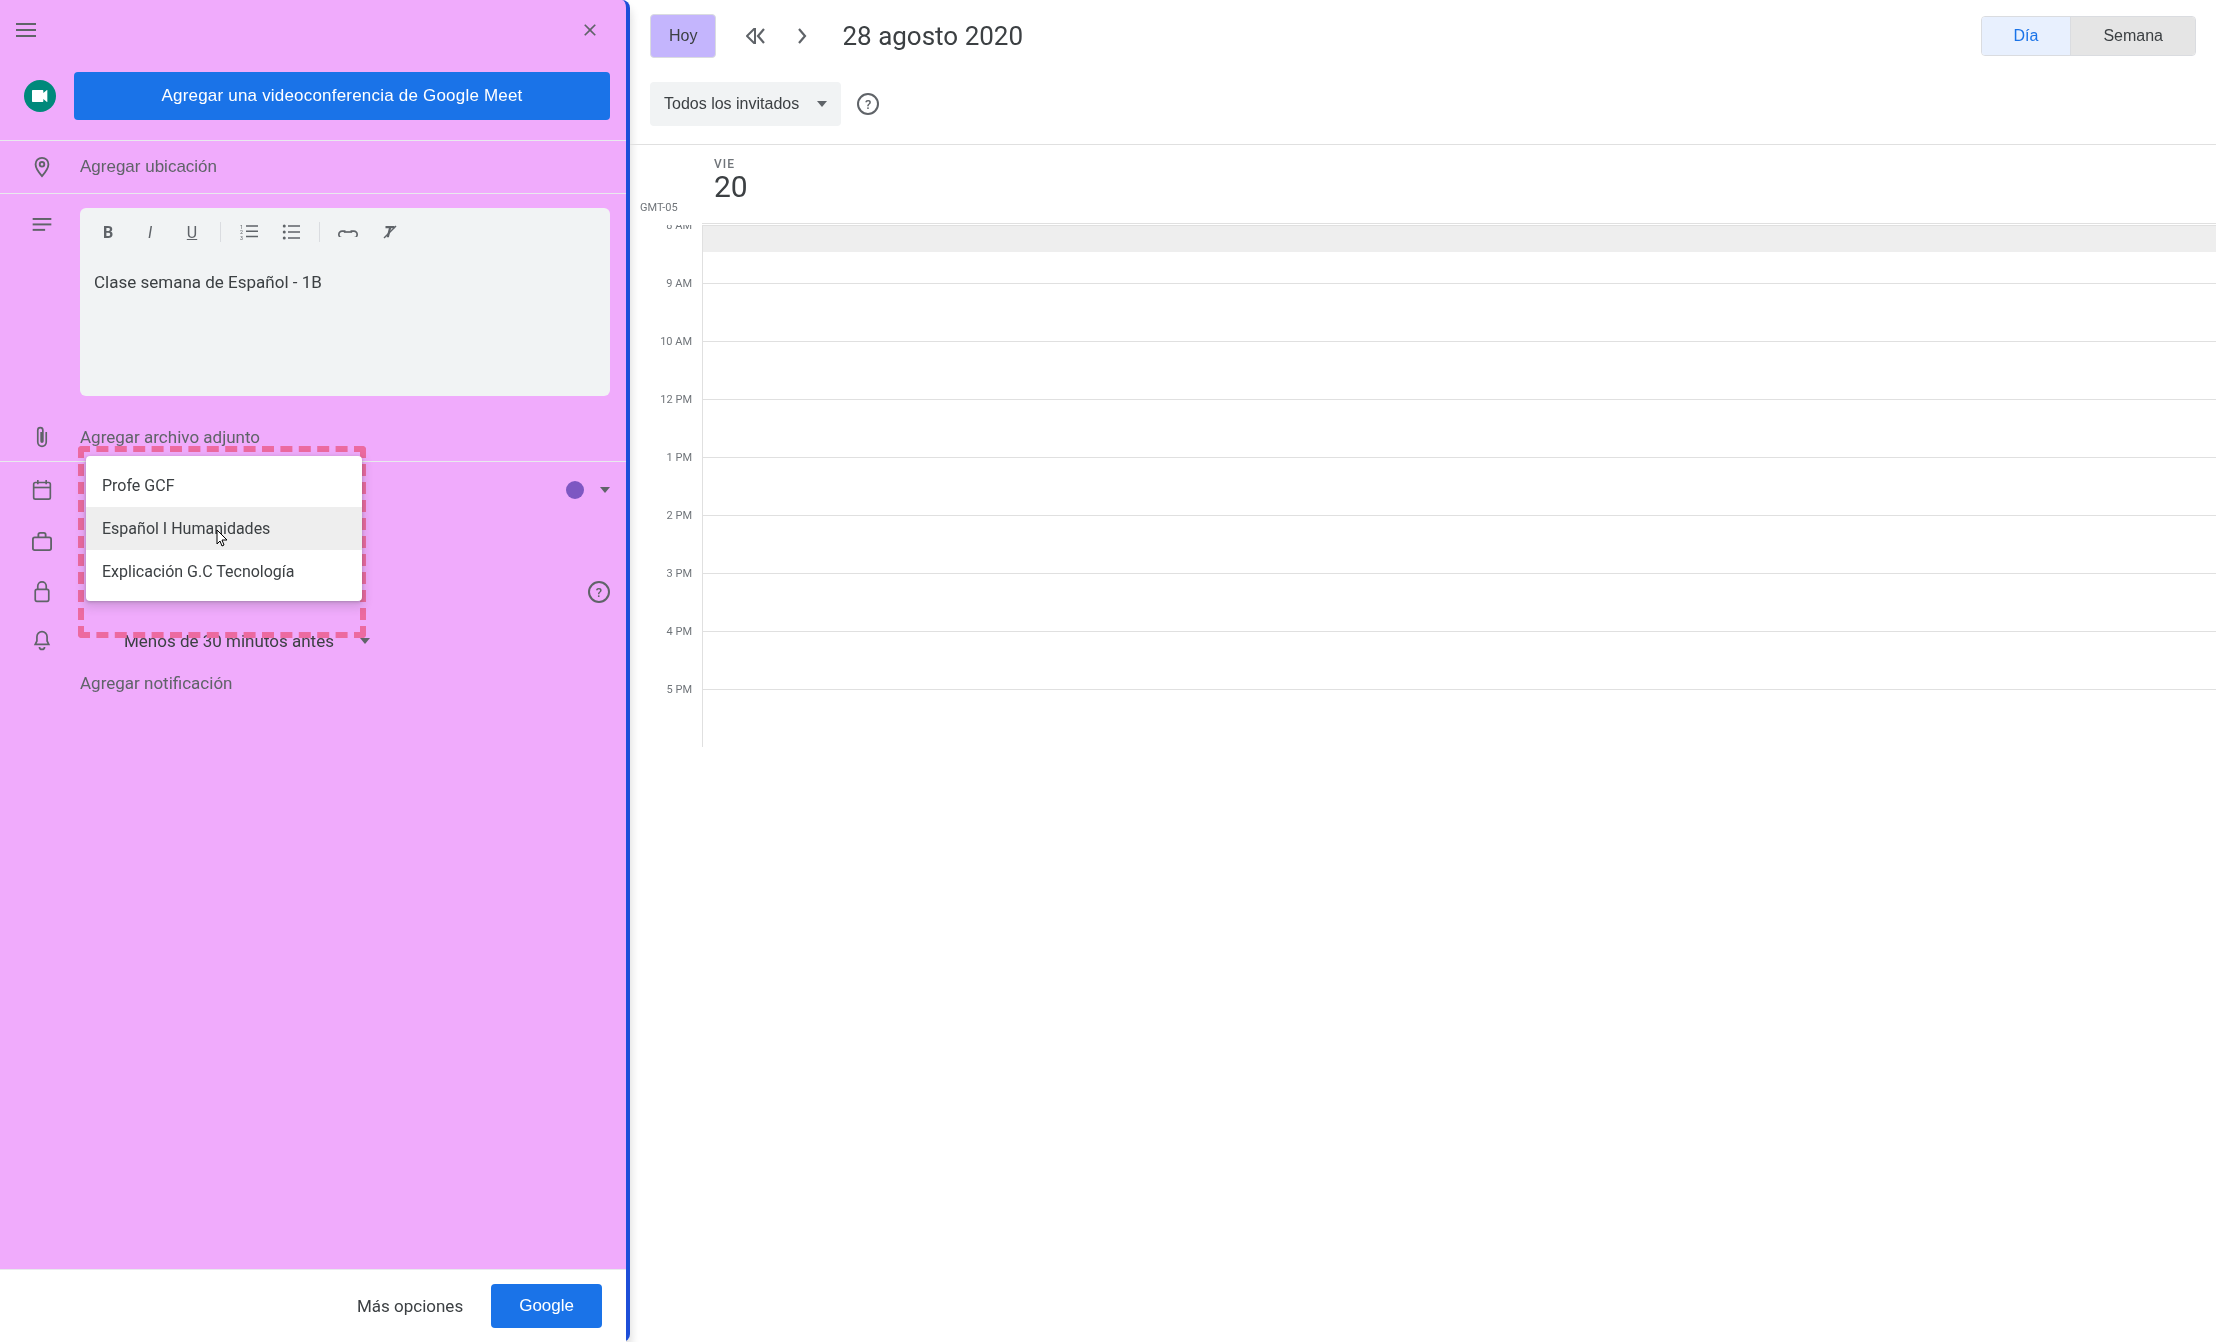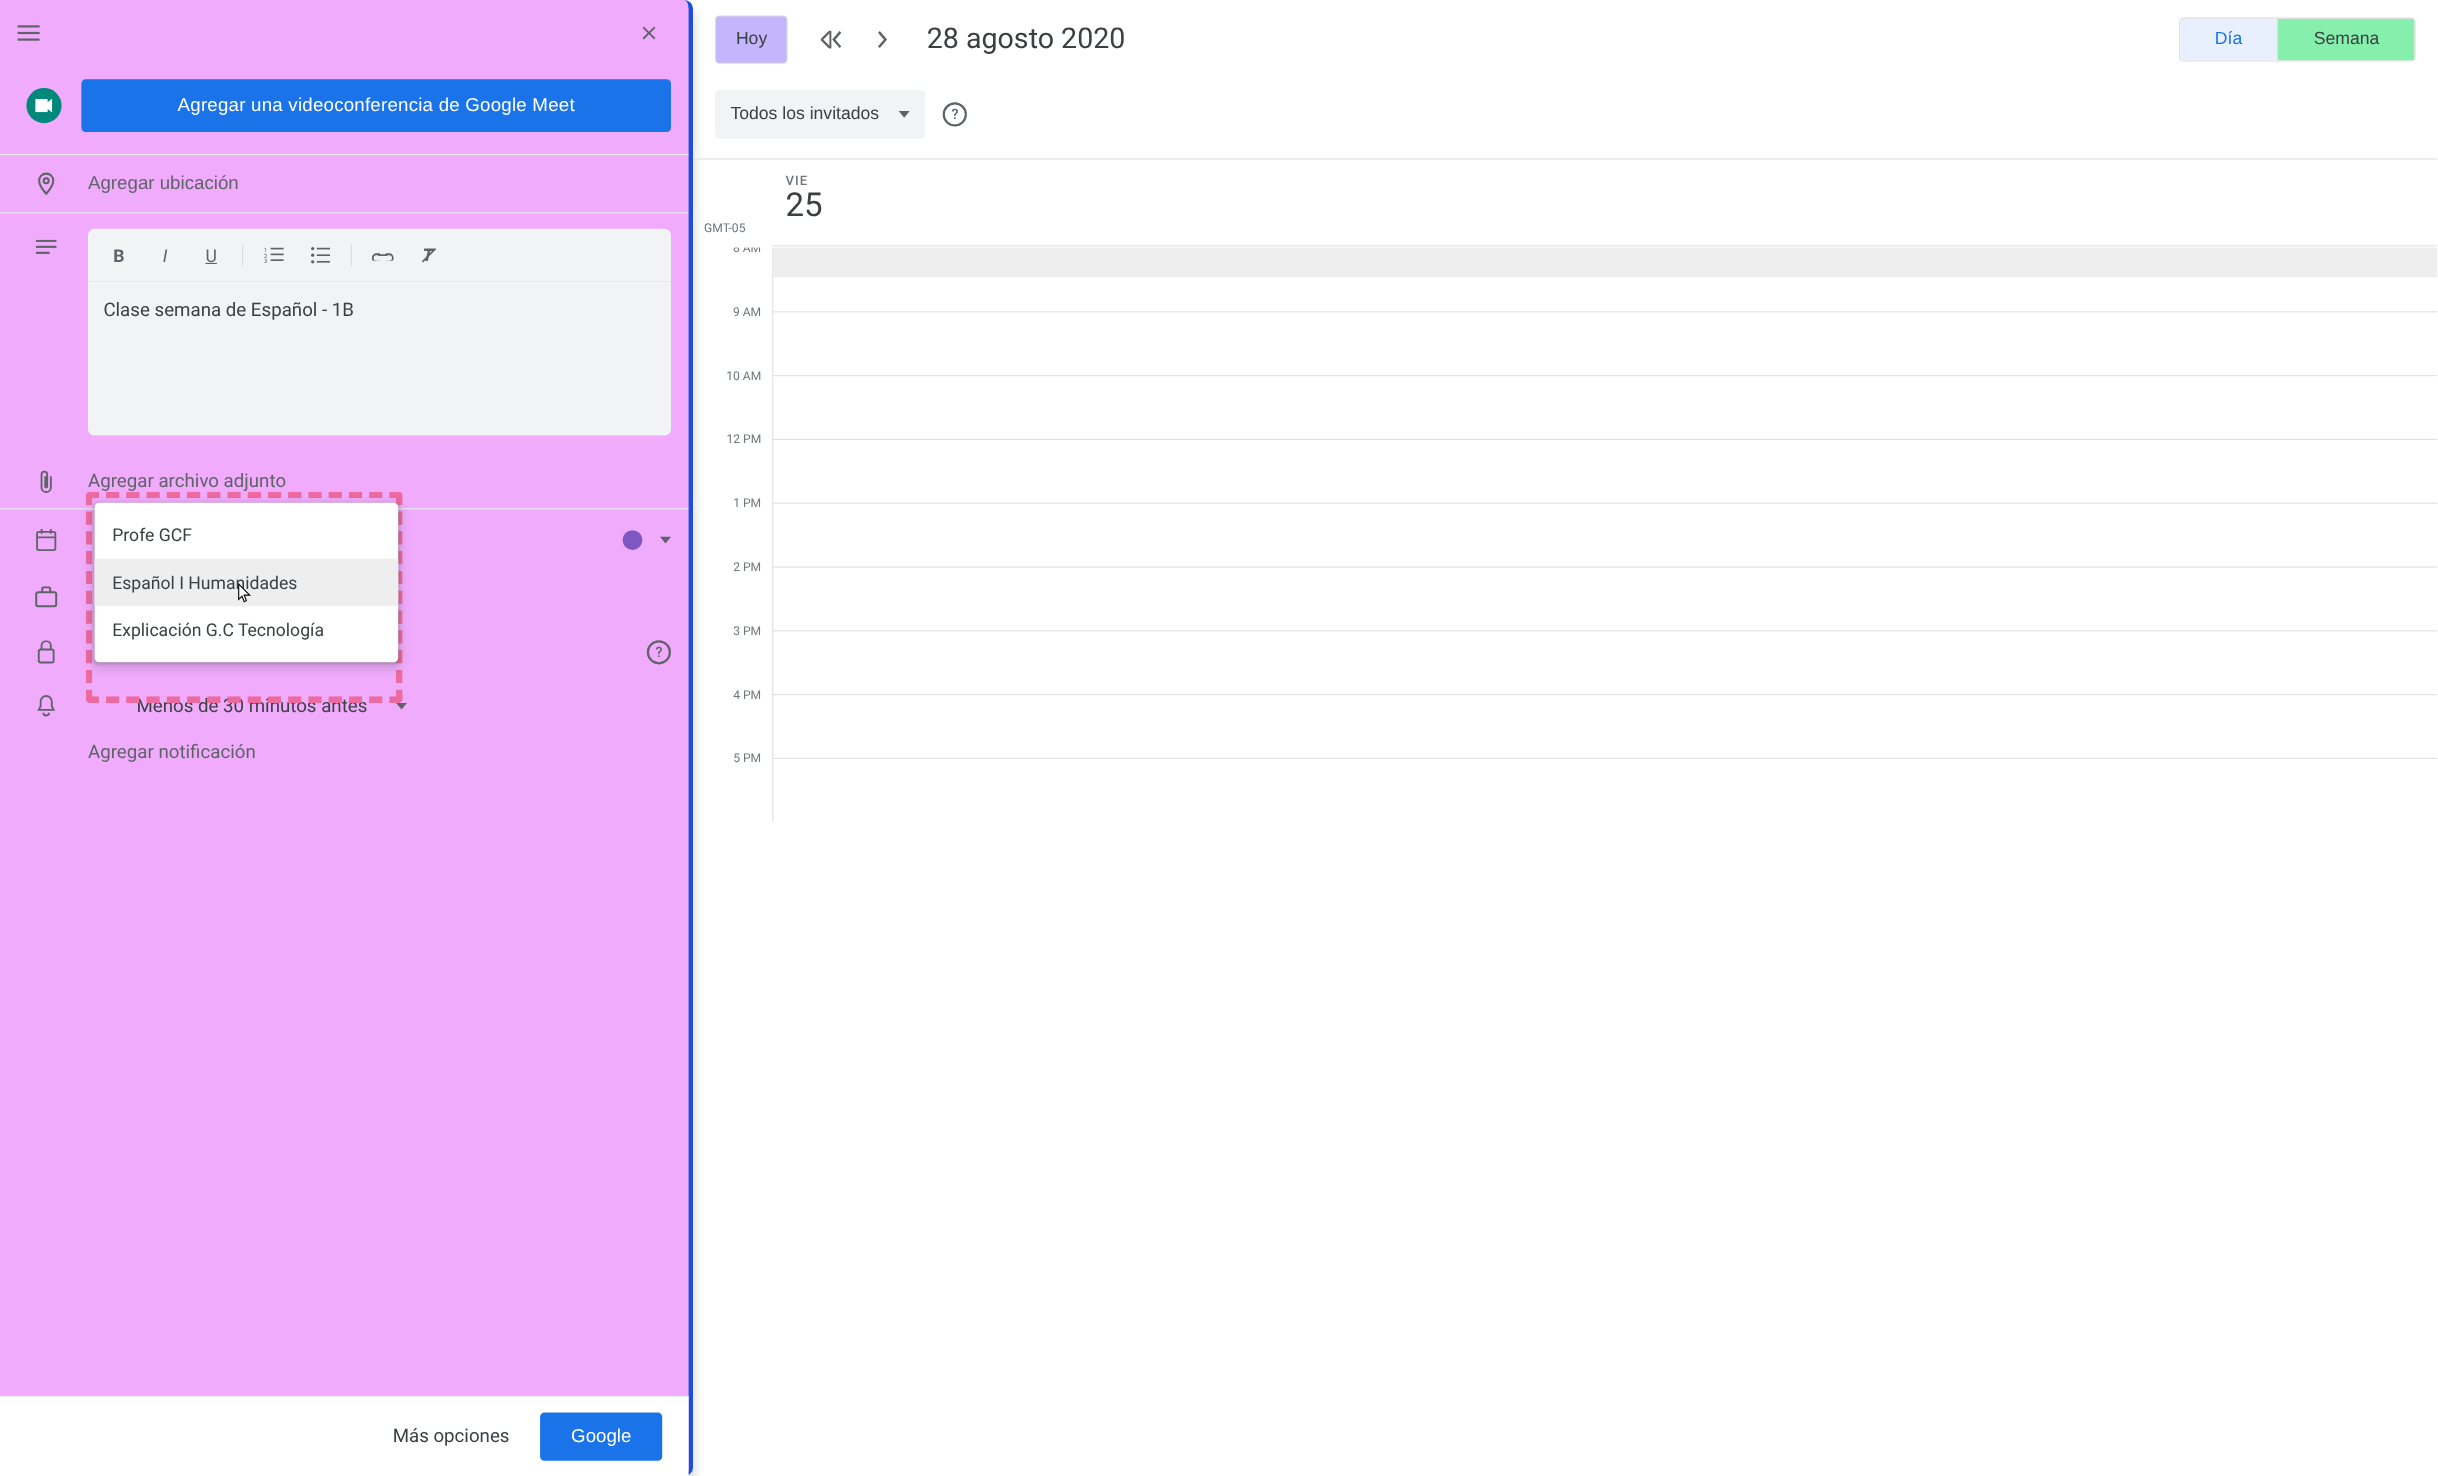--- a/index.html
+++ b/index.html
@@ -209,21 +209,21 @@
     width:40px; height:40px; display:flex; align-items:center; justify-content:center;
     color:#5f6368; cursor:pointer; border-radius:50%; font-size:20px;
   }
   .cal-title {
     font-size:26px; color:#3c4043; font-weight:400; flex:1; white-space:nowrap;
   }
   .view-toggle {
     display:flex; border:1px solid #dadce0; border-radius:4px; overflow:hidden;
   }
   .vt-btn {
-    padding:10px 32px; font-size:16px; cursor:pointer; border:none; background:#86efac;
+    padding:10px 32px; font-size:16px; cursor:pointer; border:none; background:#e5e5e5;
     color:#3c4043; font-weight:500;
   }
   .vt-btn.active { background:#e8f0fe; color:#1a73e8; }
   .vt-btn + .vt-btn { border-left:1px solid #dadce0; }
 
   .filter-bar {
     display:flex; align-items:center; gap:16px;
     padding: 10px 20px 18px 20px;
   }
   .guest-filter {
@@ -485,21 +485,21 @@
         <span>Todos los invitados</span>
         <div class="chev-down"></div>
       </button>
       <div class="help-circle">?</div>
     </div>
 
     <div class="day-grid">
       <div class="dow-header">
         <div class="dow-col">
           <div class="dow-name">VIE</div>
-          <div class="dow-num">25</div>
+          <div class="dow-num">20</div>
         </div>
       </div>
       <div class="tz-label">GMT-05</div>
       <div class="divider-top"></div>
       <div class="hours">
         <div class="hour-row">
           <div class="hour-label">8 AM</div>
           <div class="hour-cell">
             <div class="event-block"></div>
           </div>

